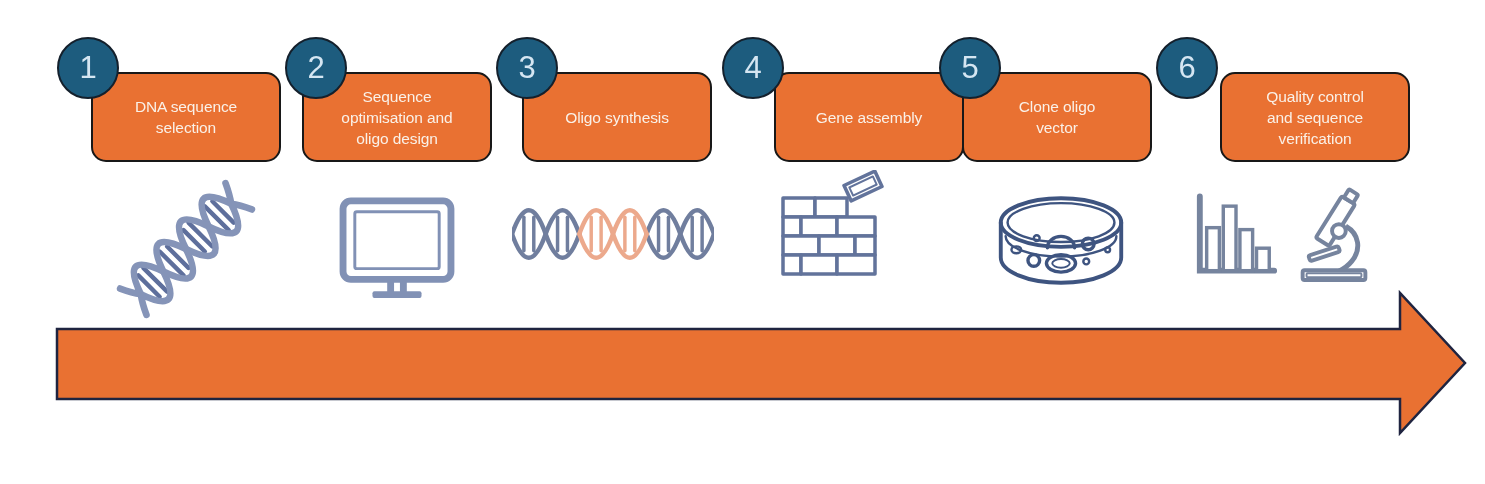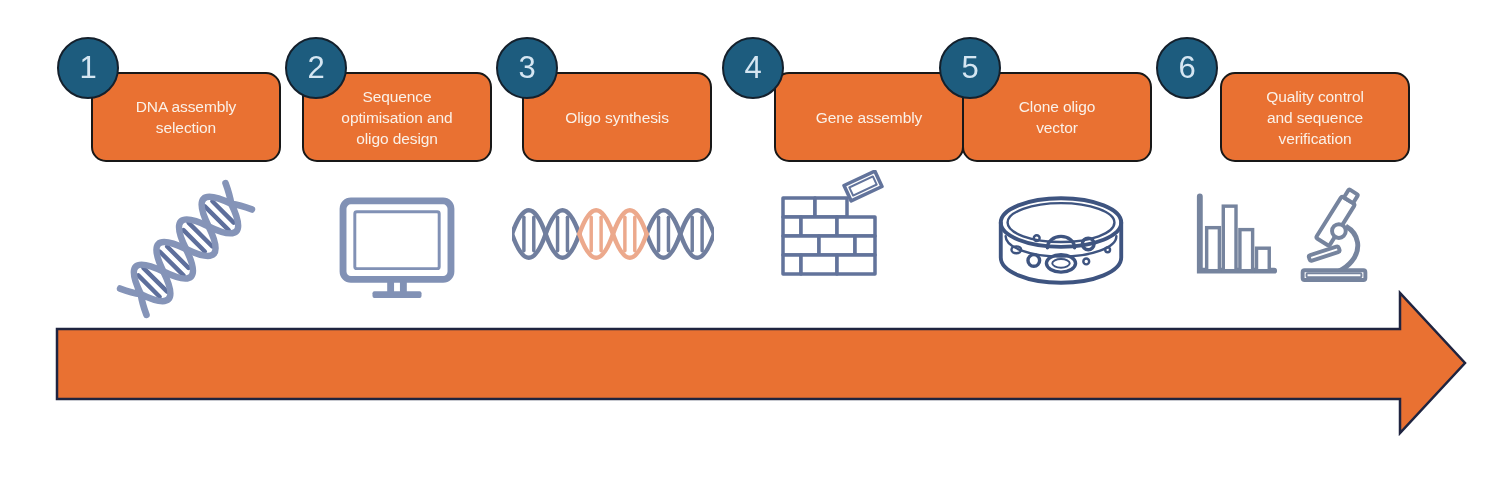--- a/index.html
+++ b/index.html
@@ -52,21 +52,21 @@
 </head>
 <body>
 
 <div id="canvas">
 
   <svg id="arrow-layer" width="1485" height="484" viewBox="0 0 1485 484">
     <polygon points="57,329 1400,329 1400,293 1465,363 1400,433 1400,399 57,399" fill="#E97132" stroke="#1F2440" stroke-width="2.5" stroke-linejoin="miter"></polygon>
   </svg>
 
   <div class="step-box b1 s1">
-    <div class="step-label">DNA assembly selection</div>
+    <div class="step-label">DNA sequence selection</div>
   </div>
   <div class="step-box b2 s2">
     <div class="step-label">Sequence optimisation and oligo design</div>
   </div>
   <div class="step-box b3 s3">
     <div class="step-label">Oligo synthesis</div>
   </div>
   <div class="step-box b4 s4">
     <div class="step-label">Gene assembly</div>
   </div>

